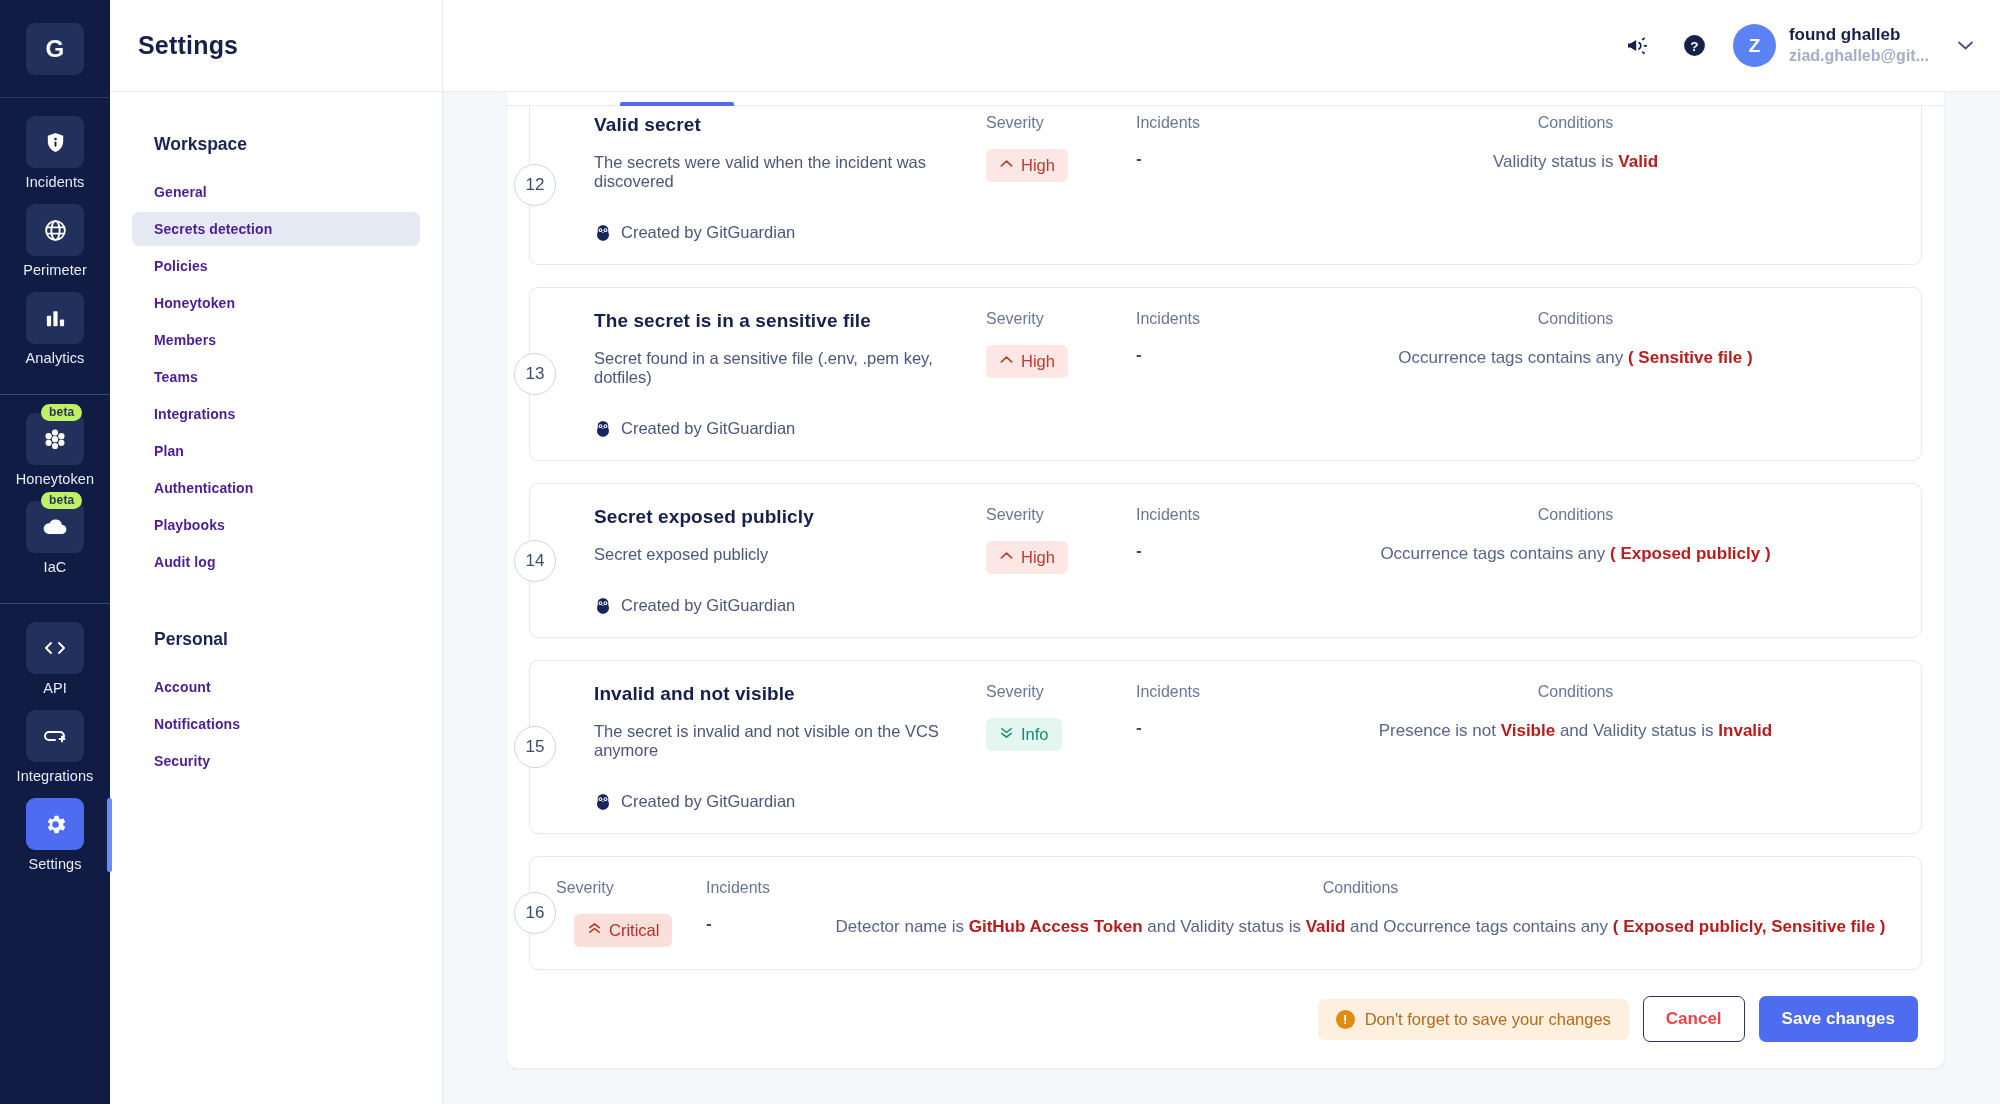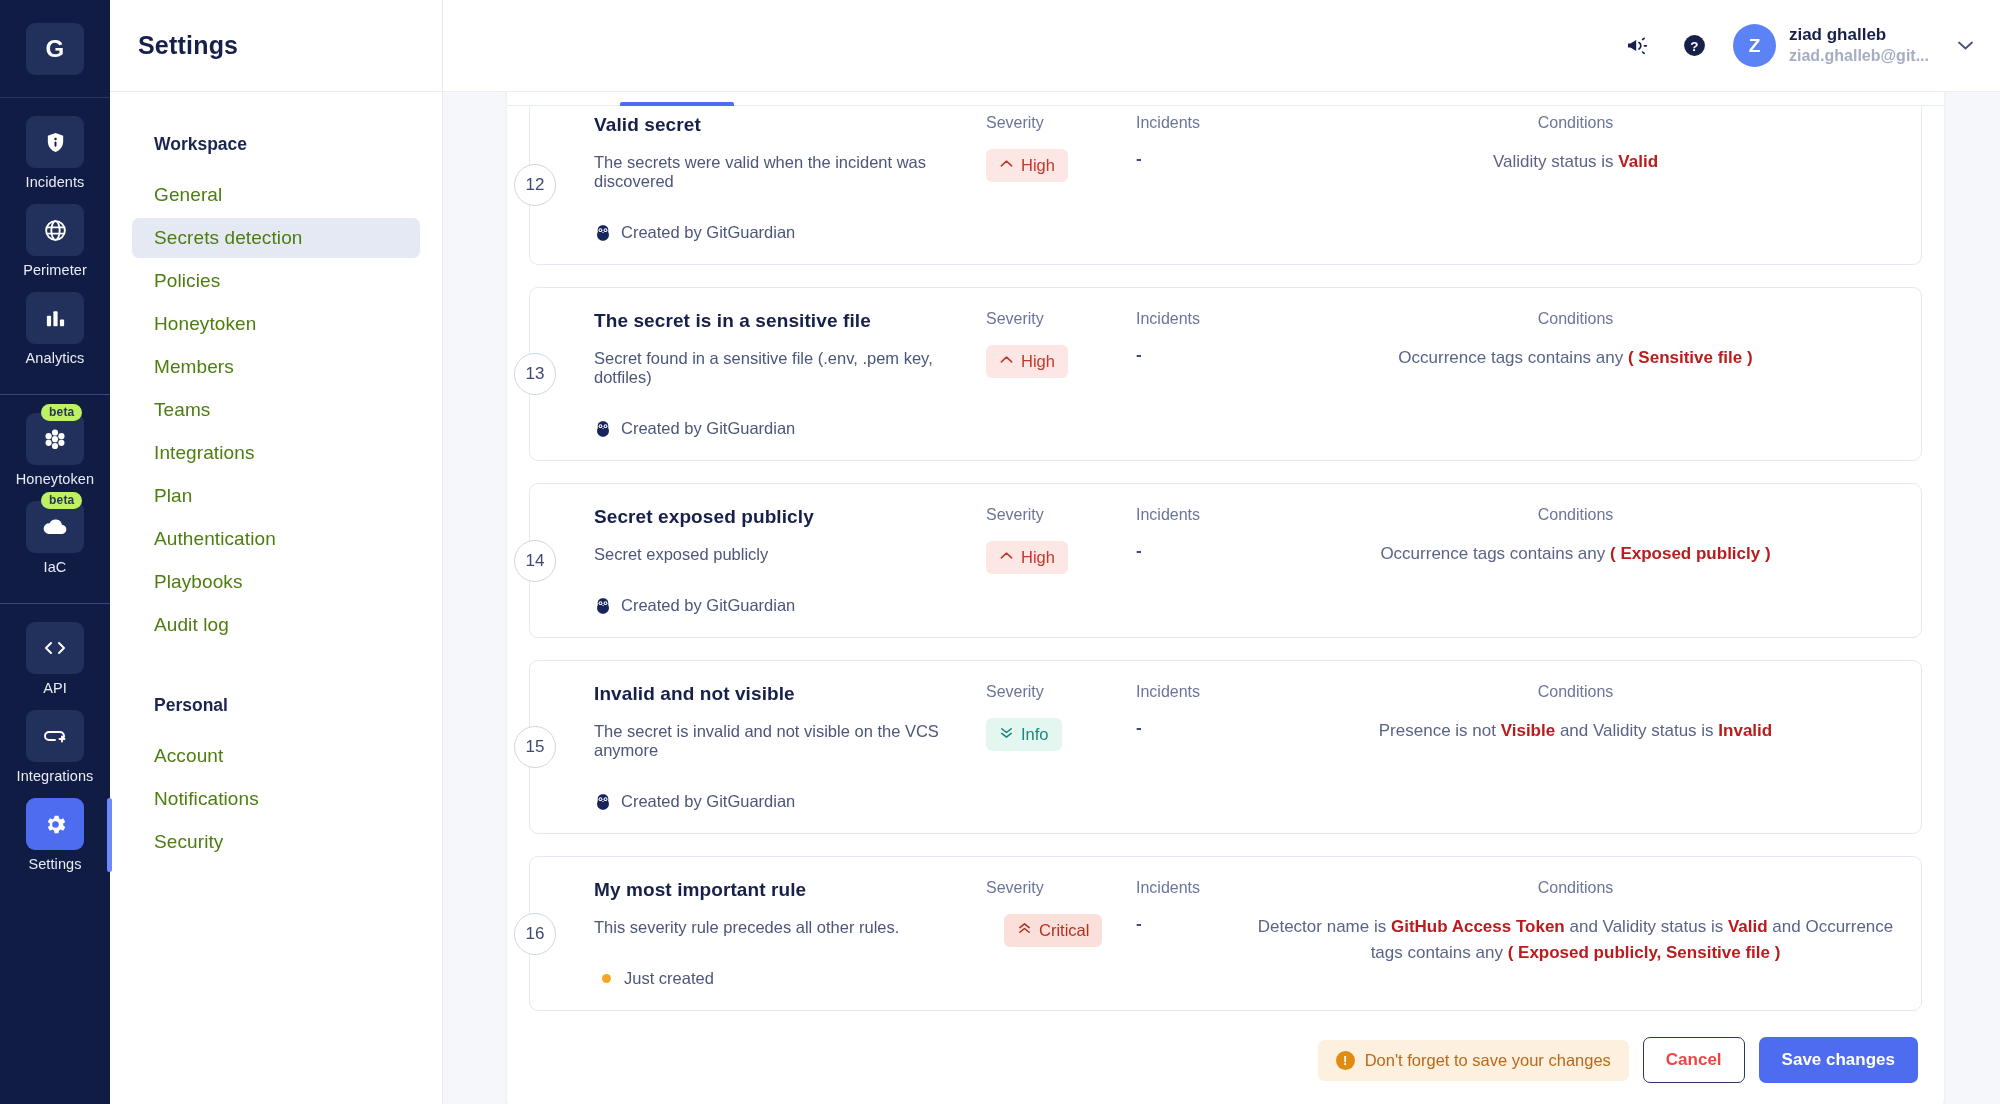--- a/index.html
+++ b/index.html
@@ -48,22 +48,22 @@
   
   .settings-pane { width: 333px; flex: 0 0 333px; background: #ffffff; height: 1104px;
     border-right: 1px solid #e5e9f2; display: flex; flex-direction: column; }
   .settings-head { height: 92px; display: flex; align-items: center; padding-left: 28px;
     border-bottom: 1px solid #e5e9f2; }
   .settings-title { font-size: 25px; font-weight: bold; color: #16204a; letter-spacing: .2px;}
   .nav-body { padding: 42px 22px 0 22px; }
   .nav-section-title { font-size: 17.5px; font-weight: bold; color: #1b2650; padding-left: 22px; margin-bottom: 20px; }
   .nav-section-title.second { margin-top: 50px; }
   .nav-item {
-    font-size: 19px; color: #4d7c0f; padding: 9px 22px; border-radius: 7px;
-    margin-bottom: 3px; cursor: pointer; letter-spacing: .1px;
+    font-size: 14px; color: #4c1d95; padding: 9px 22px; border-radius: 7px;
+    margin-bottom: 3px; cursor: pointer; letter-spacing: .1px; font-weight: bold;
   }
   .nav-item.active { background: #e4e9f4; }
 
   
   .main { flex: 1 1 auto; height: 1104px; display: flex; flex-direction: column;
           background: #f5f7fb; min-width: 0; }
   .topbar { height: 92px; background: #fff; border-bottom: 1px solid #e9edf5;
             display: flex; align-items: center; justify-content: flex-end; padding-right: 26px; }
   .top-icon { width: 40px; height: 40px; display: flex; align-items: center;
               justify-content: center; margin-right: 18px; cursor: pointer; }
@@ -285,21 +285,21 @@
           </svg>
       </div>
       <div class="top-icon">
         <svg width="25" height="25" viewBox="0 0 24 24">
             <circle cx="12" cy="12" r="10" fill="#16204a"></circle>
             <text x="12" y="17" font-size="13" font-weight="bold" fill="#fff" text-anchor="middle" font-family="Liberation Sans">?</text>
           </svg>
       </div>
       <div class="avatar">Z</div>
       <div class="user-meta">
-        <span class="user-name">ziad ghalleb</span>
+        <span class="user-name">found ghalleb</span>
         <span class="user-mail">ziad.ghalleb@git...</span>
       </div>
       <div class="caret">
         <svg width="17" height="11" viewBox="0 0 17 11" fill="none" stroke="#46507a" stroke-width="1.8" stroke-linecap="round">
             <path d="M2 2.5l6.5 6 6.5-6"></path>
           </svg>
       </div>
     </header>
 
     <div class="content-scroll">
@@ -457,28 +457,20 @@
                 </div>
                 <div class="col-cond">
                   <div class="col-head">Conditions</div>
                   <div class="cond-text">Presence is not <b>Visible</b> and Validity status is <b>Invalid</b></div>
                 </div>
               </div>
             </div>
             <div class="rule-card">
               <div class="rule-num">16</div>
               <div class="rule-grid">
-                <div class="col-main">
-                  <div class="rule-title">My most important rule</div>
-                  <div class="rule-desc">This severity rule precedes all other rules.</div>
-                  <div class="rule-foot">
-                    <span class="dot-new"></span>
-                    <span>Just created</span>
-                  </div>
-                </div>
                 <div class="col-sev"><div class="col-head">Severity</div><span class="badge critical">
                     <span><svg width="15" height="15" viewBox="0 0 16 16" fill="none" stroke="#b5301f" stroke-width="1.7" stroke-linecap="round" stroke-linejoin="round">
                         <path d="M3 12l5-4 5 4"></path>
                         <path d="M3 7l5-4 5 4"></path>
                       </svg></span>
                     <span>Critical</span>
                   </span></div>
                 <div class="col-inc">
                   <div class="col-head">Incidents</div>
                   <div class="inc-val">-</div>

